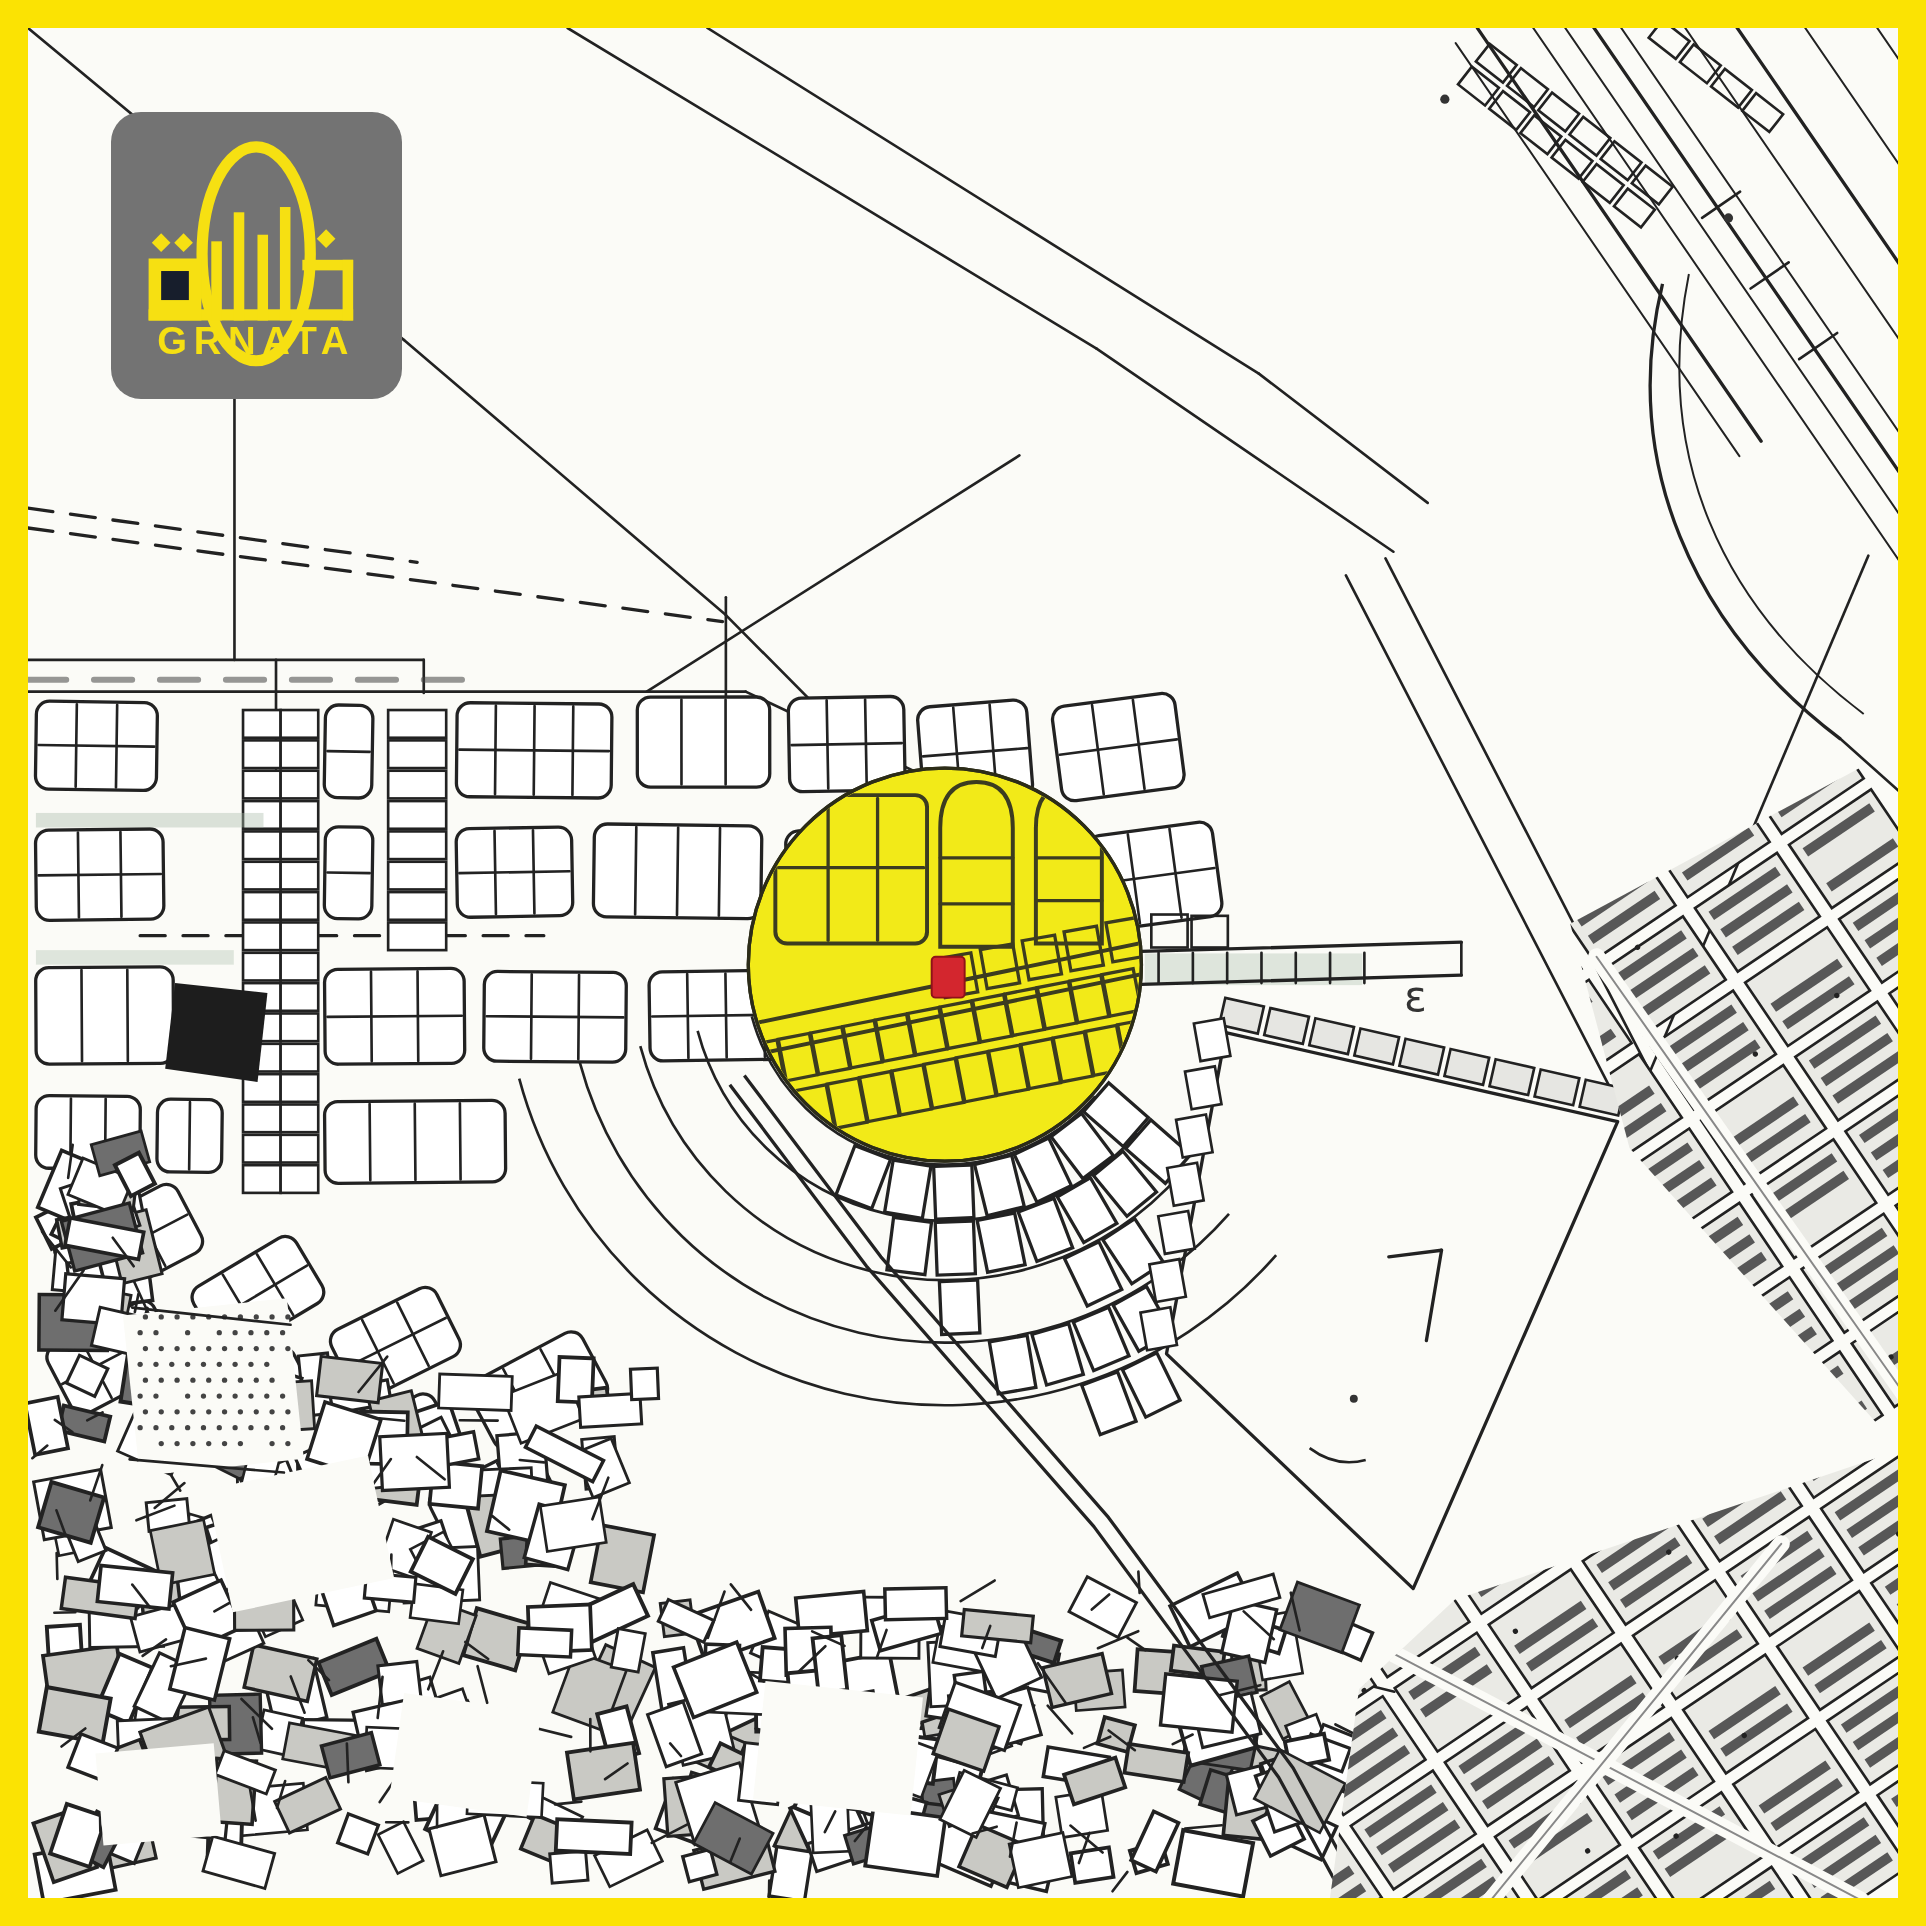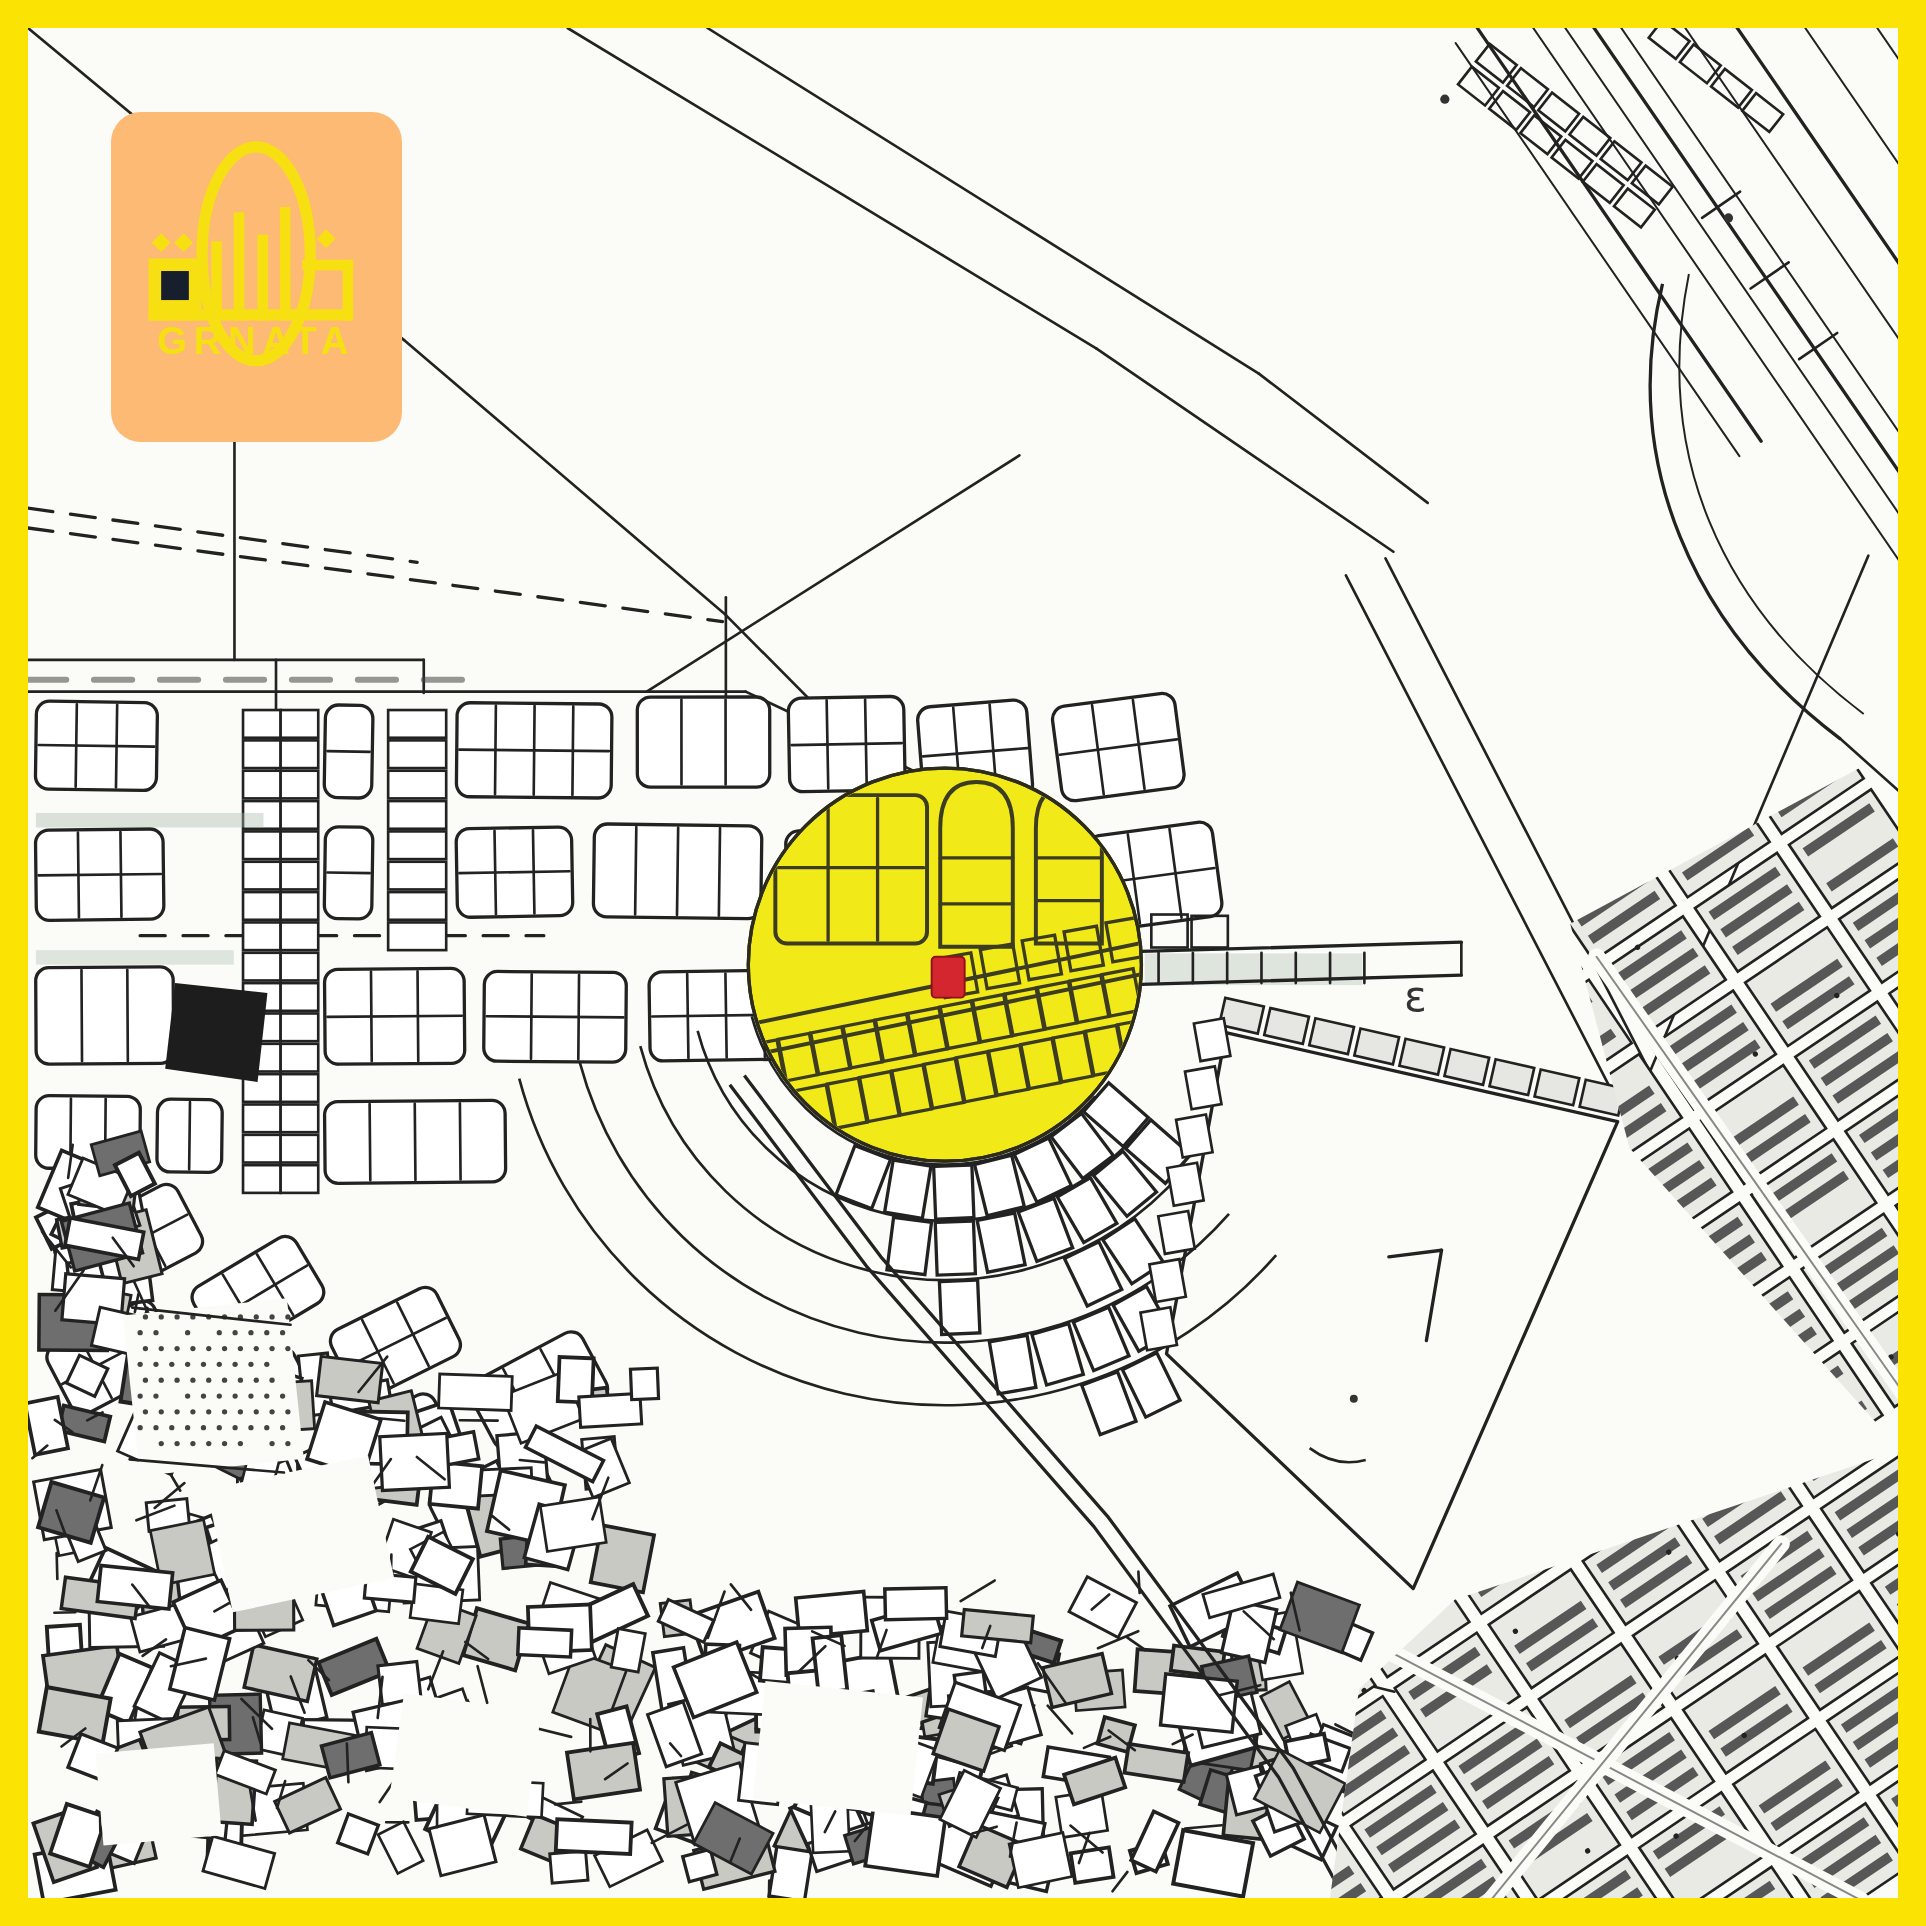--- a/index.html
+++ b/index.html
@@ -9,22 +9,22 @@
     font-family:"Liberation Sans", sans-serif;
     position:relative;overflow:hidden;
   }
   .frame{position:absolute;inset:0;background:#FBE303;}
   .map-area{
     position:absolute;left:28px;top:28px;right:28px;bottom:28px;
     background:#FBFBF7;overflow:hidden;
   }
   #map{position:absolute;left:0;top:0;width:100%;height:100%;display:block;}
   .badge{
-    position:absolute;left:83px;top:84px;width:291px;height:330px;
-    background:#fdba74;border-radius:30px;
+    position:absolute;left:83px;top:84px;width:291px;height:287px;
+    background:#737373;border-radius:30px;
   }
   .badge svg{position:absolute;inset:0;}
 </style>
 </head>
 <body>
 
 <div class="frame">
   <div class="map-area">
     <svg id="map" viewBox="42 42 2835 2835" preserveAspectRatio="none">
         <defs>

